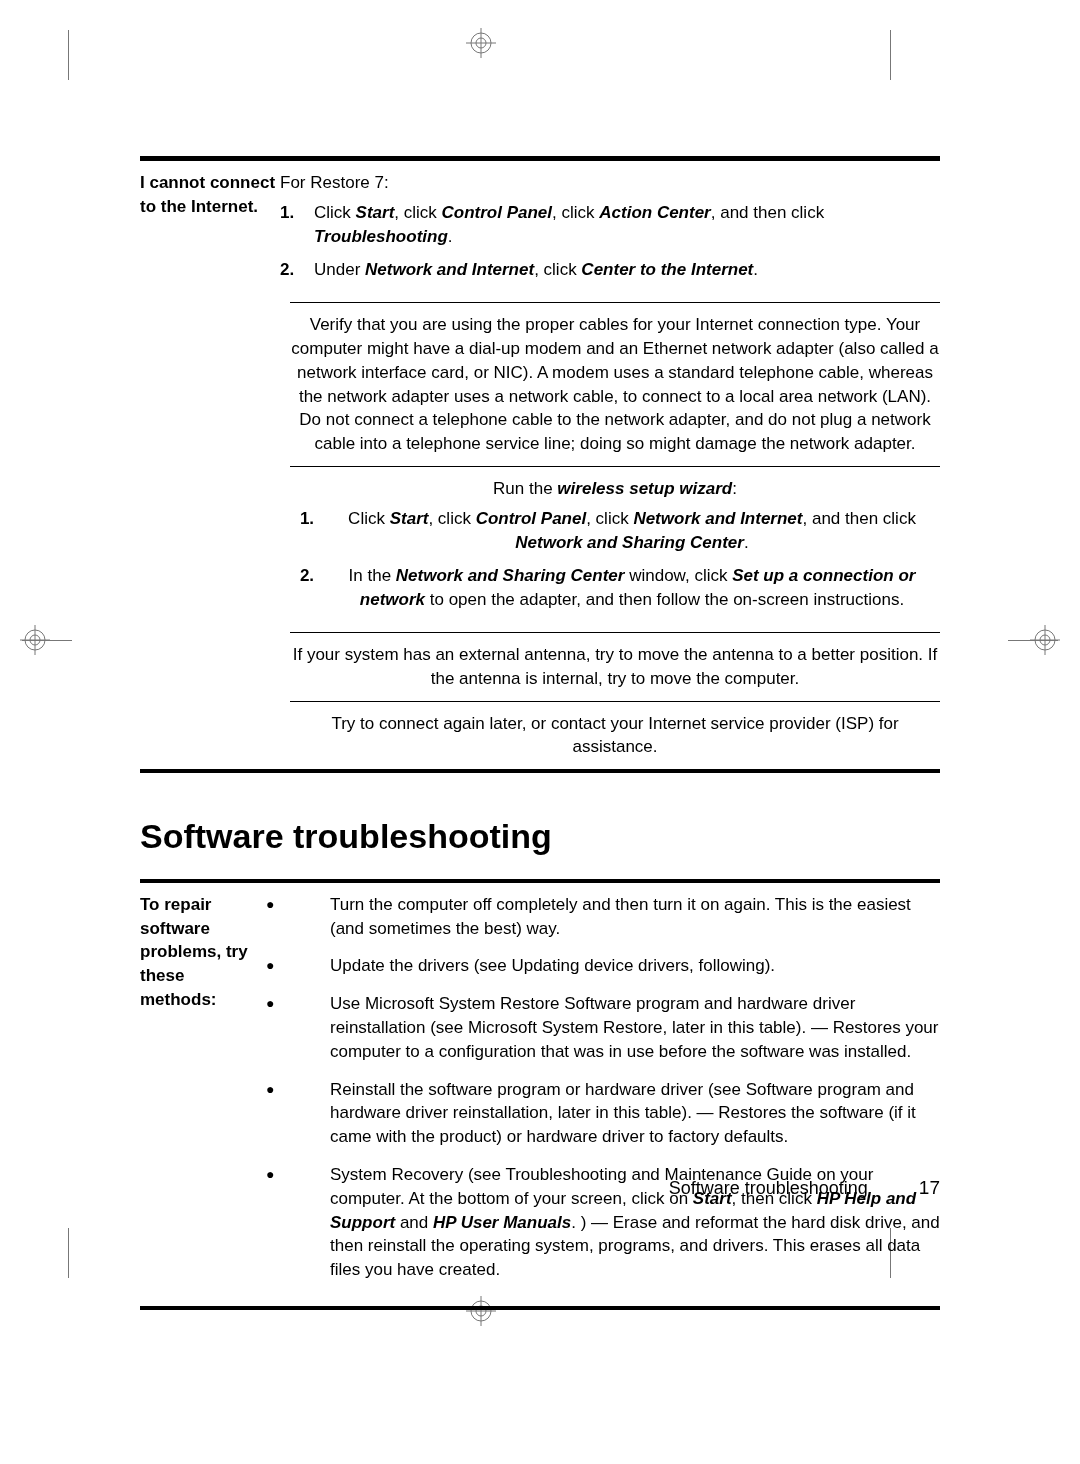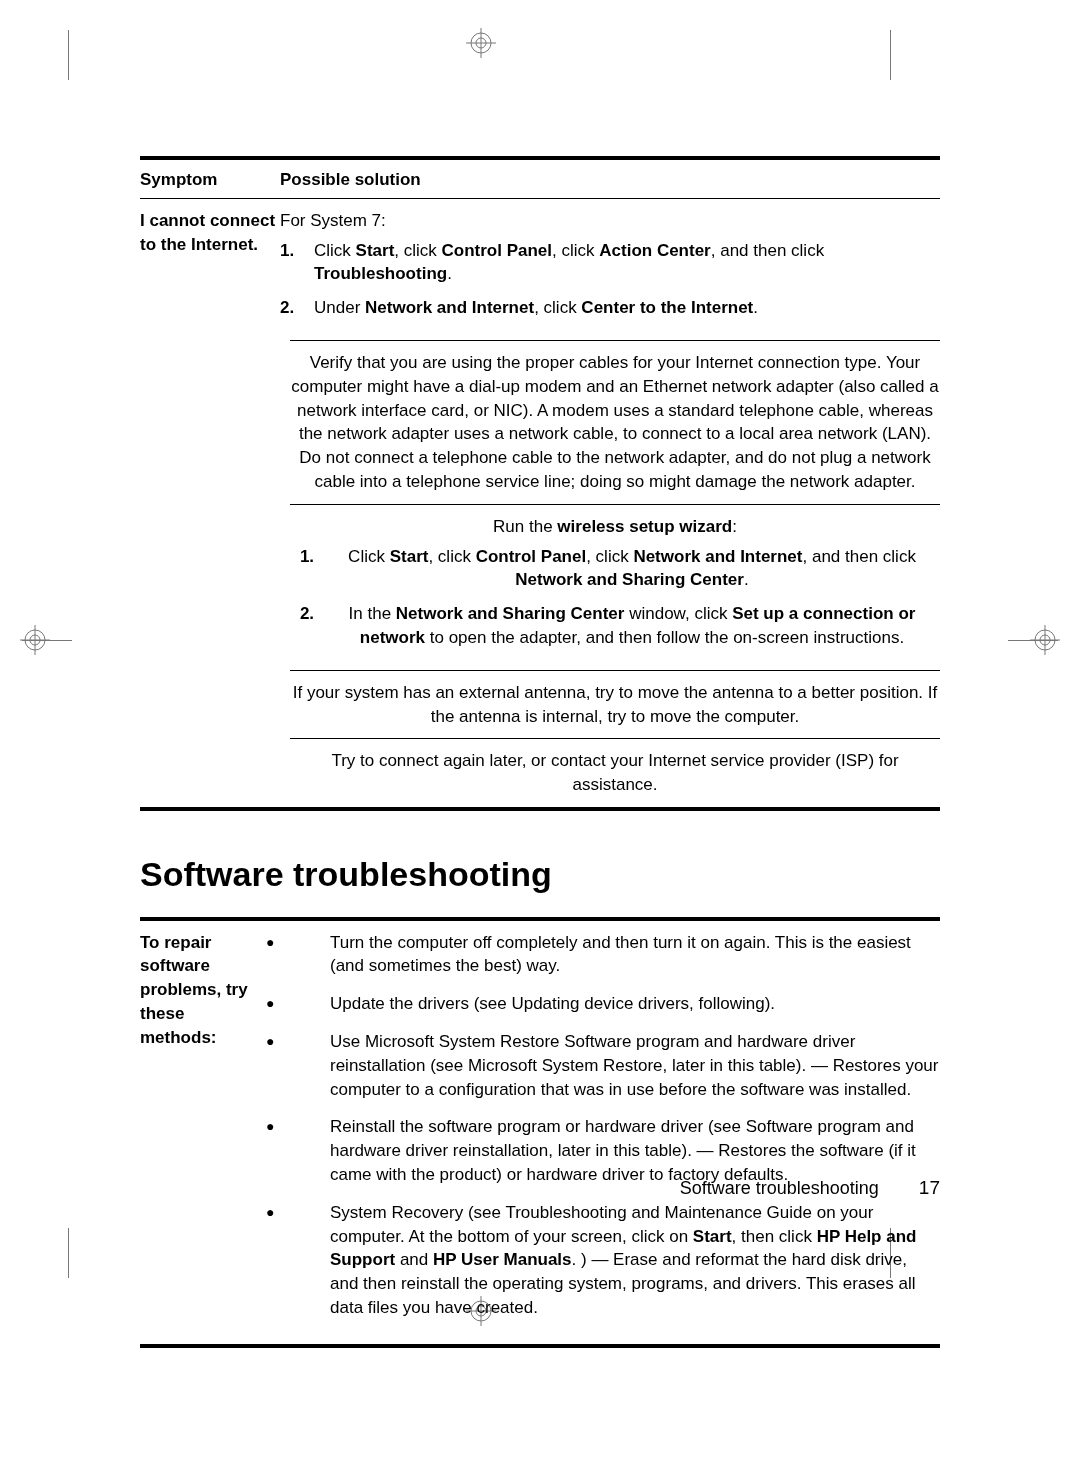--- a/index.html
+++ b/index.html
@@ -76,22 +76,22 @@
     position: absolute;
     left: 140px;
     width: 800px;
     top: 1175px;
     display: flex;
     justify-content: flex-end;
     align-items: baseline;
     gap: 40px;
     font-size: 18px;
   }
-  .footer .pn { font-size: 19px; }
-  .b { font-weight: bold; }
+  .footer .pn { font-size: 19px; margin-left: 11px; }
+  .b { font-weight: bold; font-style: italic; }
   .i { }
 
   
   .reg {
     position: absolute;
     width: 30px; height: 30px;
     stroke: #777; fill: none;
   }
   .crop { position: absolute; background:#777; }
   .crop.h { height:1px; width:50px; }
@@ -127,30 +127,26 @@
 <div class="crop v" style="left:68px; top:30px"></div>
 <div class="crop v" style="left:890px; top:30px"></div>
 <div class="crop v" style="left:68px; top:1228px"></div>
 <div class="crop v" style="left:890px; top:1228px"></div>
 <div class="crop h" style="left:22px; top:640px"></div>
 <div class="crop h" style="left:1008px; top:640px"></div>
 
 <div class="page">
 
   <hr class="hr-thick">
-  <div class="row">
-    <div class="col-left th">Symptom</div>
-    <div class="col-right th">Possible solution</div>
-  </div>
   <hr class="hr-thin">
 
   <div class="row">
     <div class="col-left cell">I cannot connect to the Internet.</div>
     <div class="col-right cell">
-      <div>For System 7:</div>
+      <div>For Restore 7:</div>
       <ol class="num">
         <li>
           <span class="n">1.</span>
           <span class="t">
             <span>Click </span><span class="b">Start</span><span>, click </span><span class="b">Control Panel</span><span>, click </span><span class="b">Action Center</span><span>, and then click </span><span class="b">Troubleshooting</span><span>.</span>
           </span>
         </li>
         <li>
           <span class="n">2.</span>
           <span class="t">

